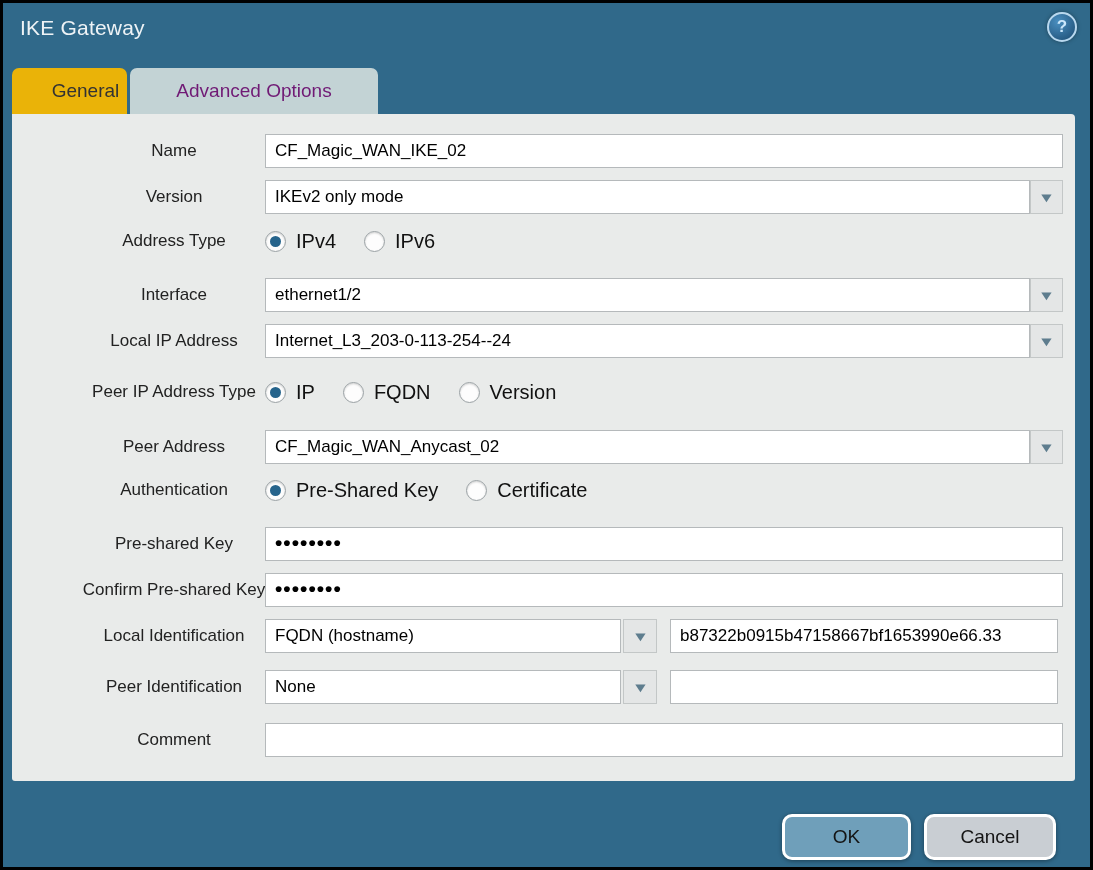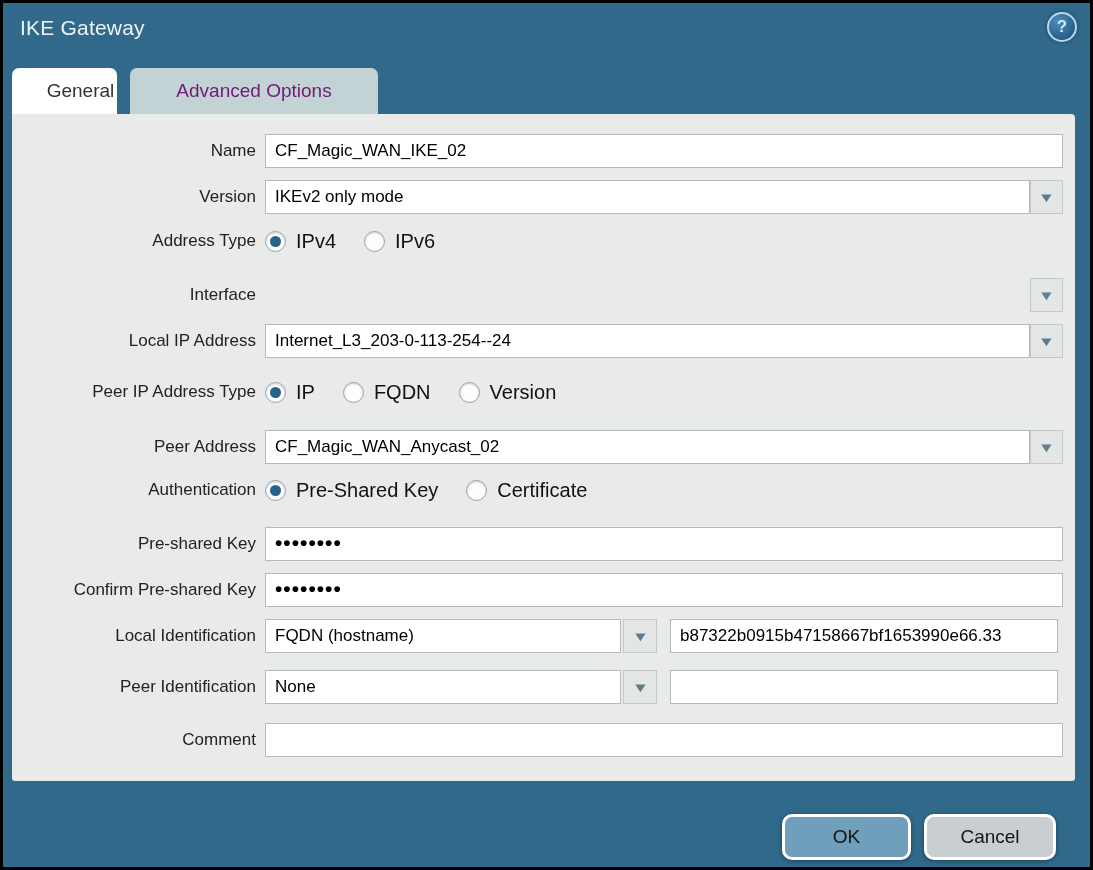--- a/index.html
+++ b/index.html
@@ -26,33 +26,33 @@
     box-shadow:0 0 4px rgba(0,0,0,.35);
   }
   
   .tab {
     position:absolute; top:65px; height:46px;
     border-radius:7px 7px 0 0; box-sizing:border-box;
     display:flex; align-items:center; justify-content:center;
     font-size:19px; cursor:pointer;
   }
   .tab.active {
-    left:9px; width:105px; background:#ffffff; color:#333; z-index:2;padding-left:32px;
+    left:9px; width:115px; background:#eab308; color:#333; z-index:2;padding-left:32px;
   }
   .tab.inactive {
     left:127px; width:248px; background:#c3d3d5; color:#701a75; z-index:1;
   }
   
   .panel {
     position:absolute; left:9px; top:111px; width:1063px; height:667px;
     background:#e9ebea; border-radius:0 4px 3px 3px;
   }
   .lbl {
-    position:absolute; left:0; width:244px; text-align:right;
-    font-size:17px; color:#222; line-height:34px; white-space:nowrap;
+    position:absolute; left:0; width:244px; text-align:center;
+    font-size:17px; color:#222; line-height:34px; white-space:nowrap;padding-left:40px;
   }
   .lbl.r30 { line-height:30px; }
   .input {
     position:absolute; background:#fff; border:1px solid #b5b9bb;
     height:34px; line-height:32px; font-size:17px; color:#000000;
     padding:0 9px; box-sizing:border-box;
     white-space:nowrap; overflow:hidden; cursor:text;
   }
   .dots { font-size:21px; letter-spacing:1px; font-weight:bold; line-height:30px; }
   .arrowbtn {
@@ -116,20 +116,21 @@
 
     <div class="lbl r30" style="top:112px">Address Type</div>
     <div class="radios" style="top:112px">
       <span class="radio checked"></span>
       <span class="optlbl">IPv4</span>
       <span class="radio"></span>
       <span class="optlbl">IPv6</span>
     </div>
 
     <div class="lbl" style="top:164px">Interface</div>
+    <div class="input" style="left:253px; top:164px; width:765px">ethernet1/2</div>
     <div class="arrowbtn" style="left:1018px; top:164px">
         <span>▼</span>
       </div>
 
     <div class="lbl" style="top:210px">Local IP Address</div>
     <div class="input" style="left:253px; top:210px; width:765px">Internet_L3_203-0-113-254--24</div>
     <div class="arrowbtn" style="left:1018px; top:210px">
         <span>▼</span>
       </div>
 

